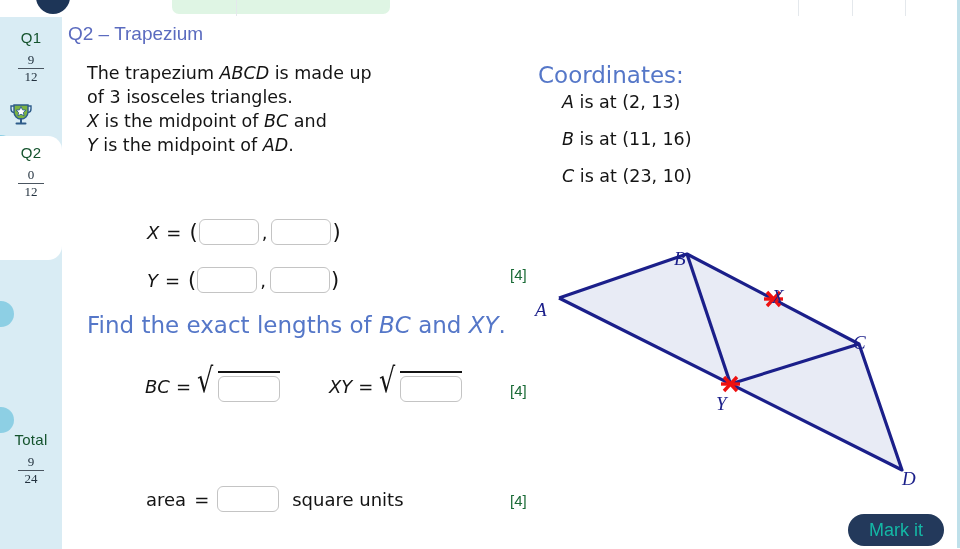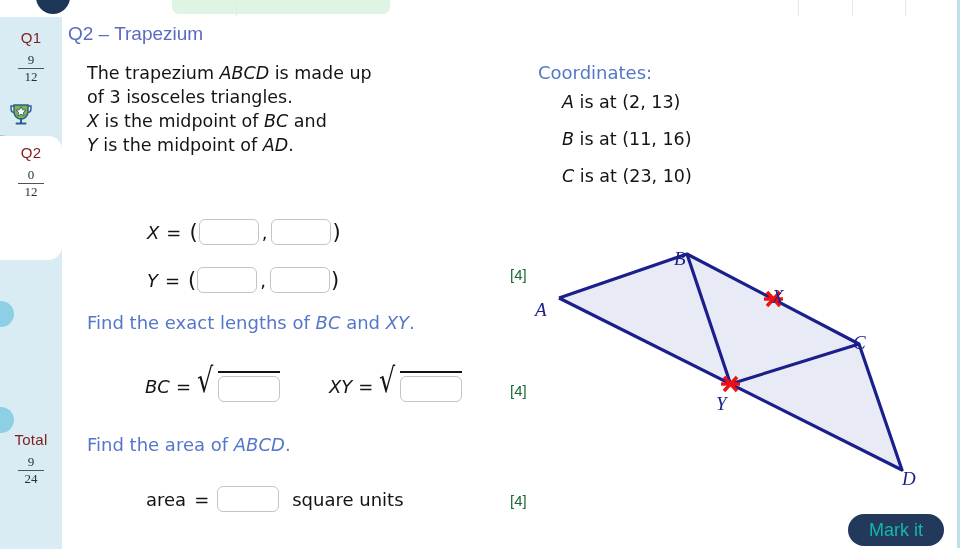--- a/index.html
+++ b/index.html
@@ -67,21 +67,21 @@
     width: 62px;
     text-align: center;
   }
   .q-block.active {
     background: #ffffff;
     border-top-right-radius: 14px;
     border-bottom-right-radius: 14px;
   }
   .q-label {
     font-size: 15px;
-    color: #7f1d1d;
+    color: #14532d;
     font-family: "Liberation Sans", sans-serif;
     letter-spacing: .3px;
   }
   .q-frac {
     margin-top: 7px;
     display: inline-block;
     font-family: "Liberation Serif", serif;
     color: #23323f;
     line-height: 1.05;
   }
@@ -146,21 +146,21 @@
     left: 25px;
     font-size: 17.5px;
     color: #141414;
     white-space: nowrap;
   }
   .it { font-style: italic; }
 
   .prompt {
     position: absolute;
     left: 25px;
-    font-size: 18px;
+    font-size: 23px;
     color: #5577c8;
     white-space: nowrap;
   }
 
   
   .ans-row {
     position: absolute;
     display: flex;
     align-items: center;
     font-size: 18px;
@@ -346,21 +346,20 @@
     <span class="it">XY</span>
     <span style="padding:0 6px">=</span>
     <span class="radical">
       <span class="sign">√</span>
       <span class="body">
         <span class="ansbox wide"></span>
       </span>
     </span>
   </div>
 
-  <div class="prompt" style="top:418px"><span>Find the area of </span><span class="it">ABCD</span><span>.</span></div>
 
   <div class="ans-row" style="left:84px; top:470px">
     <span>area</span>
     <span style="padding:0 8px">=</span>
     <span class="ansbox" style="width:60px"></span>
     <span style="padding-left:13px">square units</span>
   </div>
 
   <div class="marks" style="left:448px; top:250px">[4]</div>
   <div class="marks" style="left:448px; top:366px">[4]</div>

